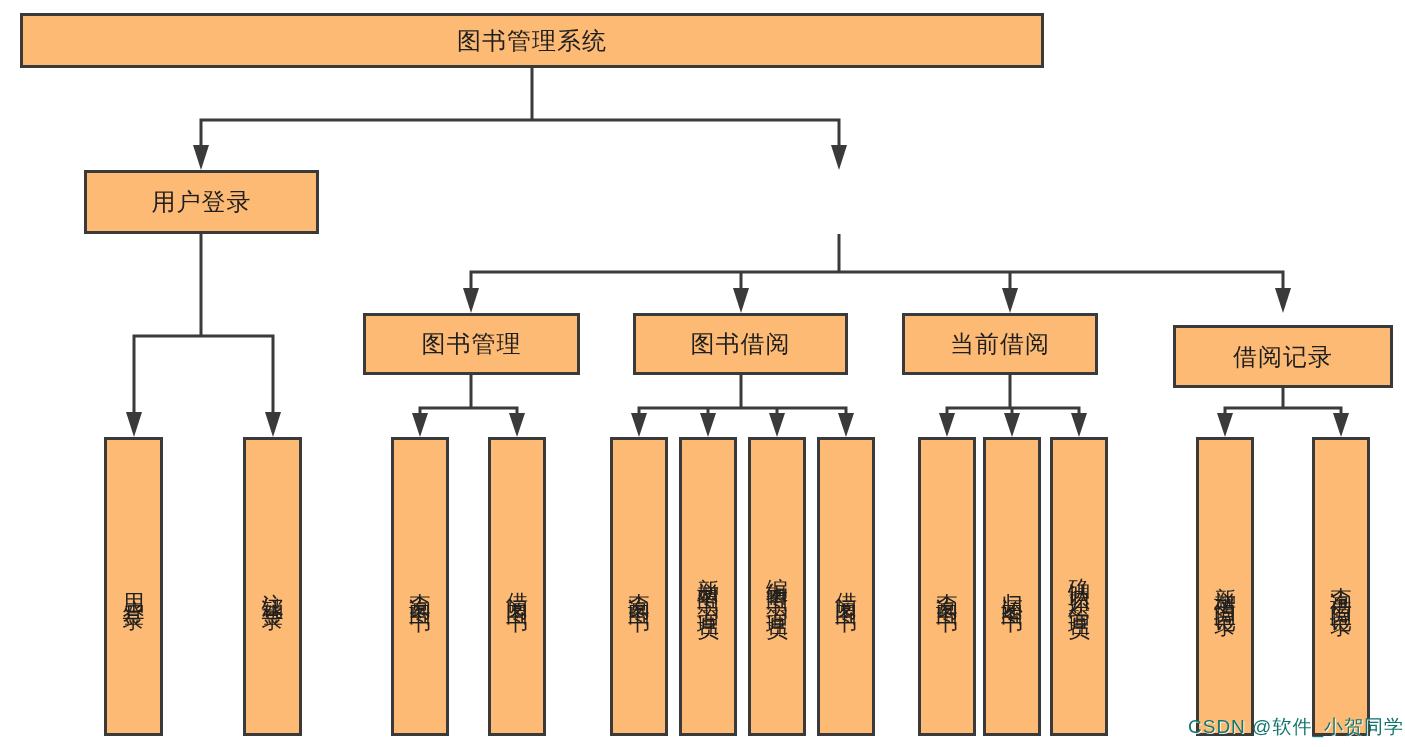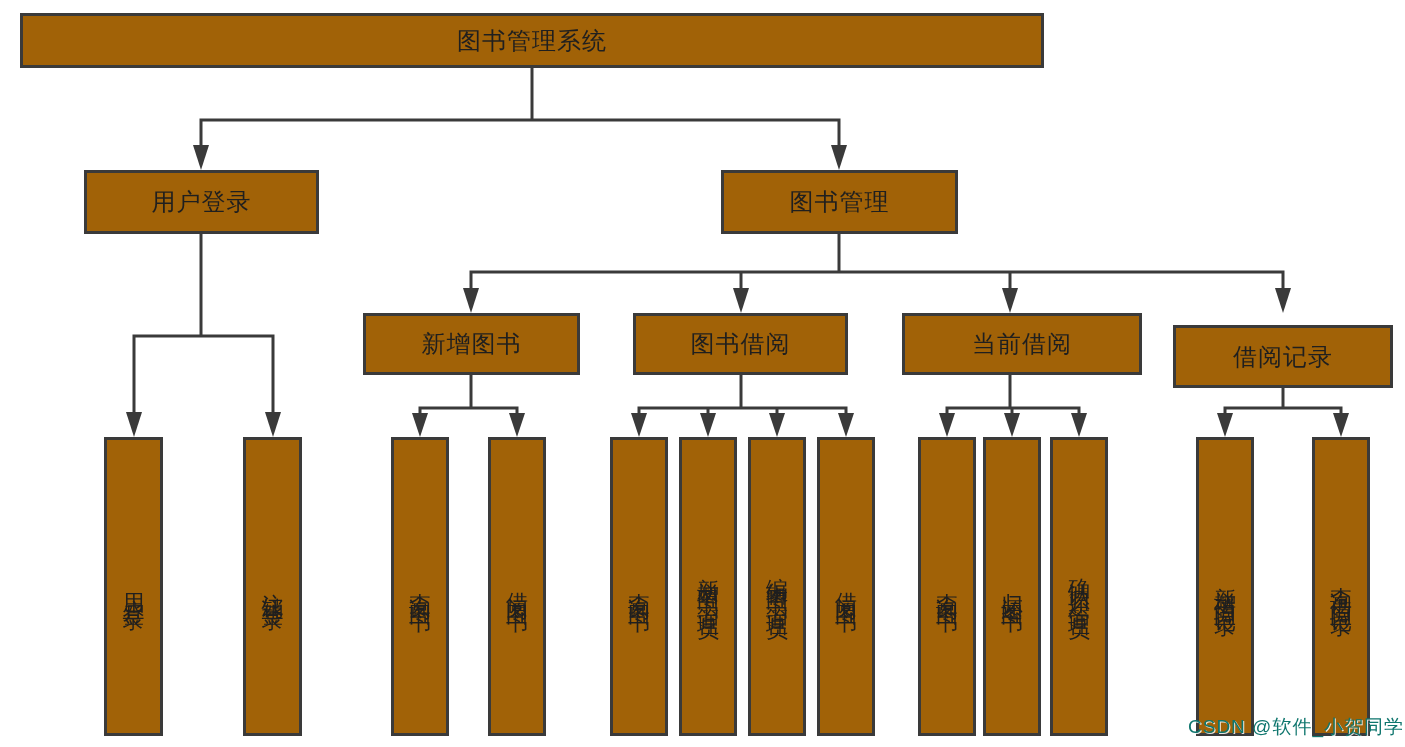--- a/index.html
+++ b/index.html
@@ -8,21 +8,21 @@
     width: 1405px;
     height: 747px;
     background: #ffffff;
     font-family: "Liberation Sans", "DejaVu Sans", sans-serif;
     overflow: hidden;
   }
   #wires { position: absolute; left: 0; top: 0; z-index: 1; }
   .box {
     position: absolute;
     box-sizing: border-box;
-    background: #a16207;
+    background: #fdba74;
     border: 3px solid #3a3a3a;
     color: #1f1f1f;
     display: flex;
     align-items: center;
     justify-content: center;
     z-index: 2;
     font-size: 24px;
     letter-spacing: 1px;
     white-space: nowrap;
   }
@@ -98,25 +98,24 @@
       <polygon points="1004,413 1020,413 1012,437"></polygon>
       <polygon points="1071,413 1087,413 1079,437"></polygon>
       <polygon points="1217,413 1233,413 1225,437"></polygon>
       <polygon points="1333,413 1349,413 1341,437"></polygon>
     </g>
   </svg>
 
   <div class="box" style="left:20px; top:13px; width:1024px; height:55px;">图书管理系统</div>
 
   <div class="box" style="left:84px; top:170px; width:235px; height:64px;">用户登录</div>
-  <div class="box" style="left:721px; top:170px; width:237px; height:64px;">图书管理</div>
 
-  <div class="box" style="left:363px; top:313px; width:217px; height:62px;">新增图书</div>
+  <div class="box" style="left:363px; top:313px; width:217px; height:62px;">图书管理</div>
   <div class="box" style="left:633px; top:313px; width:215px; height:62px;">图书借阅</div>
-  <div class="box" style="left:902px; top:313px; width:240px; height:62px;">当前借阅</div>
+  <div class="box" style="left:902px; top:313px; width:196px; height:62px;">当前借阅</div>
   <div class="box" style="left:1173px; top:313px; width:220px; height:63px;margin-top:12px;">借阅记录</div>
 
   <div class="box vbox" style="left:104px; top:437px; width:59px; height:299px;">用户登录</div>
   <div class="box vbox" style="left:243px; top:437px; width:59px; height:299px;">注销登录</div>
 
   <div class="box vbox" style="left:391px; top:437px; width:58px; height:299px;">查询图书</div>
   <div class="box vbox" style="left:488px; top:437px; width:58px; height:299px;">借阅图书</div>
 
   <div class="box vbox" style="left:610px; top:437px; width:58px; height:299px;">查询图书</div>
   <div class="box vbox" style="left:679px; top:437px; width:58px; height:299px;">新增图书（管理员）</div>

